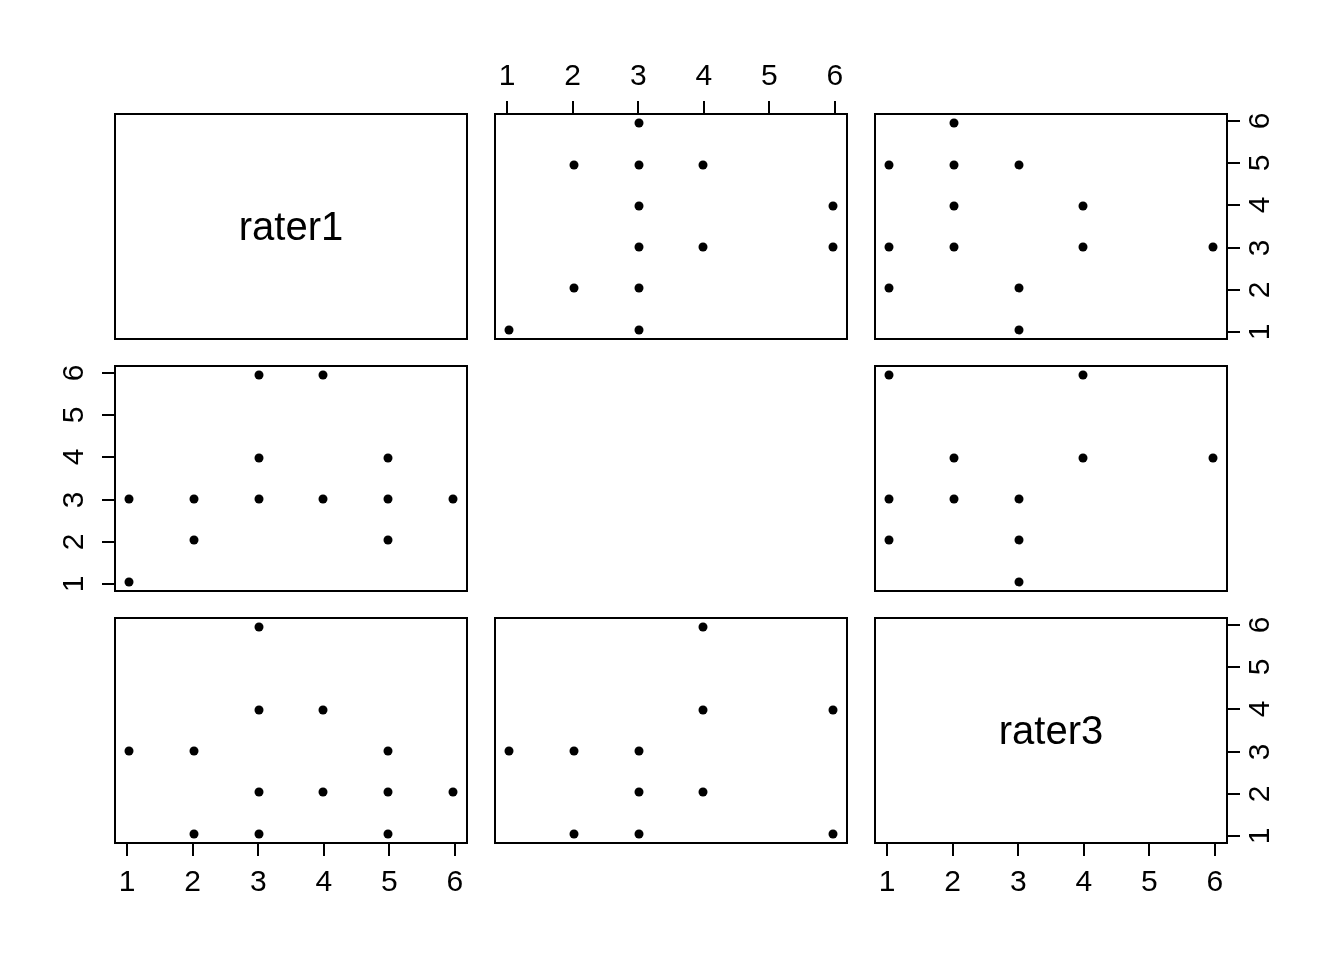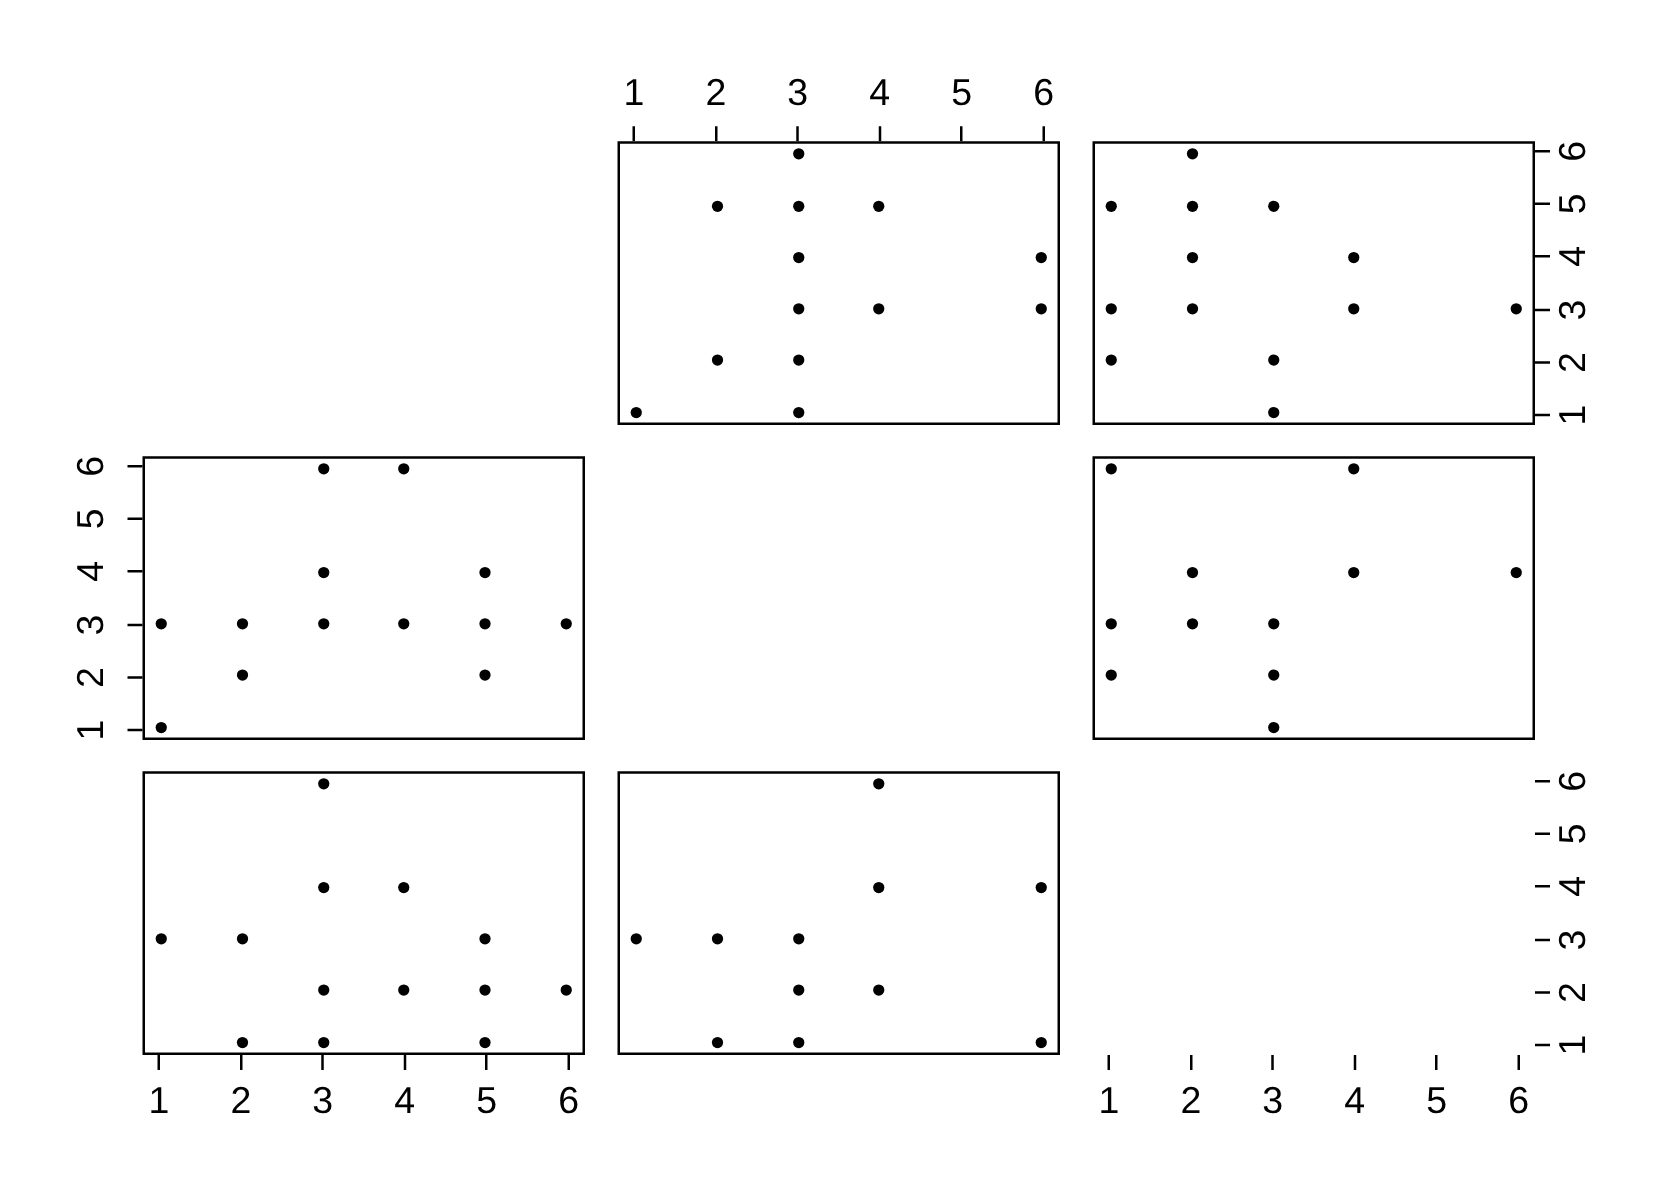--- a/index.html
+++ b/index.html
@@ -55,20 +55,23 @@
   .axis-top    .tick-label { top: 4px;  transform: translateX(-50%); }
   .axis-bottom .tick-label { top: 22px; transform: translateX(-50%); }
   .axis-left   .tick-label { left: 17px; transform: translate(-50%, -50%) rotate(-90deg); }
   .axis-right  .tick-label { left: 31px; transform: translate(-50%, -50%) rotate(-90deg); }
 </style>
 </head>
 <body>
 
 <div class="figure">
 
+  <div class="panel diag r0 c0">
+    <span class="var-label">rater1</span>
+  </div>
   <div class="panel r0 c1">
       <div class="dot" style="left: 3.7037%; top: 96.2963%; background: rgb(0, 0, 0);"></div>
       <div class="dot" style="left: 22.2222%; top: 77.7778%; background: rgb(0, 0, 0);"></div>
       <div class="dot" style="left: 22.2222%; top: 22.2222%; background: rgb(0, 0, 0);"></div>
       <div class="dot" style="left: 40.7407%; top: 96.2963%; background: rgb(0, 0, 0);"></div>
       <div class="dot" style="left: 40.7407%; top: 77.7778%; background: rgb(0, 0, 0);"></div>
       <div class="dot" style="left: 40.7407%; top: 59.2593%; background: rgb(0, 0, 0);"></div>
       <div class="dot" style="left: 40.7407%; top: 40.7407%; background: rgb(0, 0, 0);"></div>
       <div class="dot" style="left: 40.7407%; top: 22.2222%; background: rgb(0, 0, 0);"></div>
       <div class="dot" style="left: 40.7407%; top: 3.7037%; background: rgb(0, 0, 0);"></div>
@@ -143,20 +146,23 @@
       <div class="dot" style="left: 22.2222%; top: 59.2593%; background: rgb(0, 0, 0);"></div>
       <div class="dot" style="left: 40.7407%; top: 96.2963%; background: rgb(0, 0, 0);"></div>
       <div class="dot" style="left: 40.7407%; top: 77.7778%; background: rgb(0, 0, 0);"></div>
       <div class="dot" style="left: 40.7407%; top: 59.2593%; background: rgb(0, 0, 0);"></div>
       <div class="dot" style="left: 59.2593%; top: 77.7778%; background: rgb(0, 0, 0);"></div>
       <div class="dot" style="left: 59.2593%; top: 40.7407%; background: rgb(0, 0, 0);"></div>
       <div class="dot" style="left: 59.2593%; top: 3.7037%; background: rgb(0, 0, 0);"></div>
       <div class="dot" style="left: 96.2963%; top: 96.2963%; background: rgb(0, 0, 0);"></div>
       <div class="dot" style="left: 96.2963%; top: 40.7407%; background: rgb(0, 0, 0);"></div>
     </div>
+  <div class="panel diag r2 c2">
+    <span class="var-label">rater3</span>
+  </div>
 
   <div class="axis axis-top c1">
       <div class="tick tick-v" style="left: 3.7037%;"></div>
       <span class="tick-label" style="left: 3.7037%;">1</span>
       <div class="tick tick-v" style="left: 22.2222%;"></div>
       <span class="tick-label" style="left: 22.2222%;">2</span>
       <div class="tick tick-v" style="left: 40.7407%;"></div>
       <span class="tick-label" style="left: 40.7407%;">3</span>
       <div class="tick tick-v" style="left: 59.2593%;"></div>
       <span class="tick-label" style="left: 59.2593%;">4</span>

